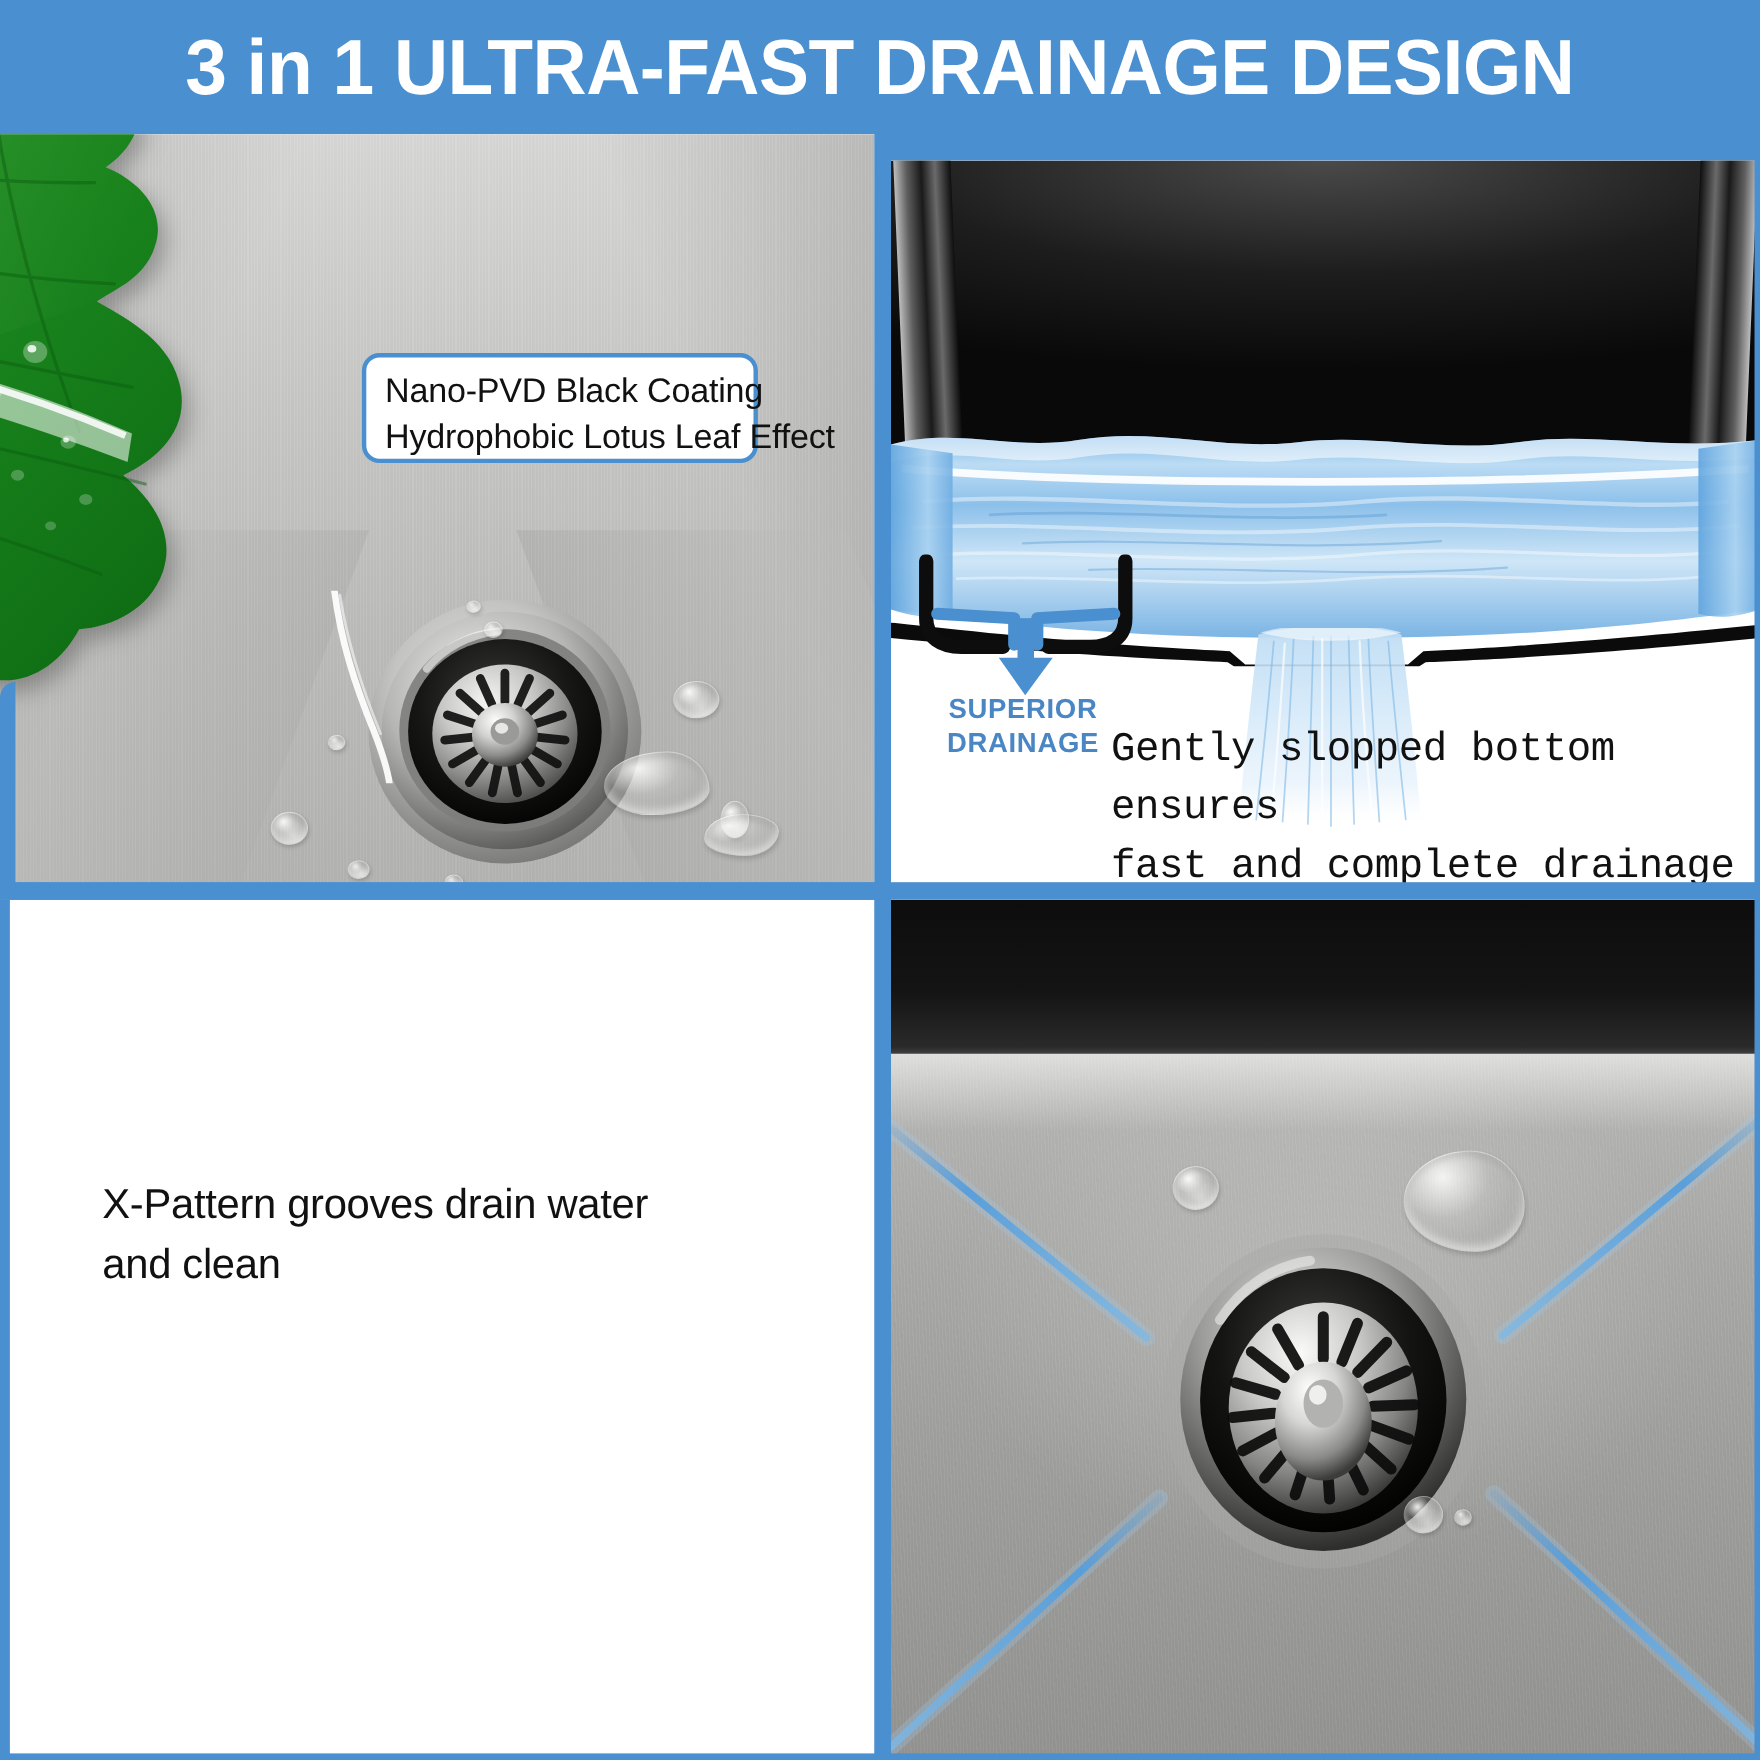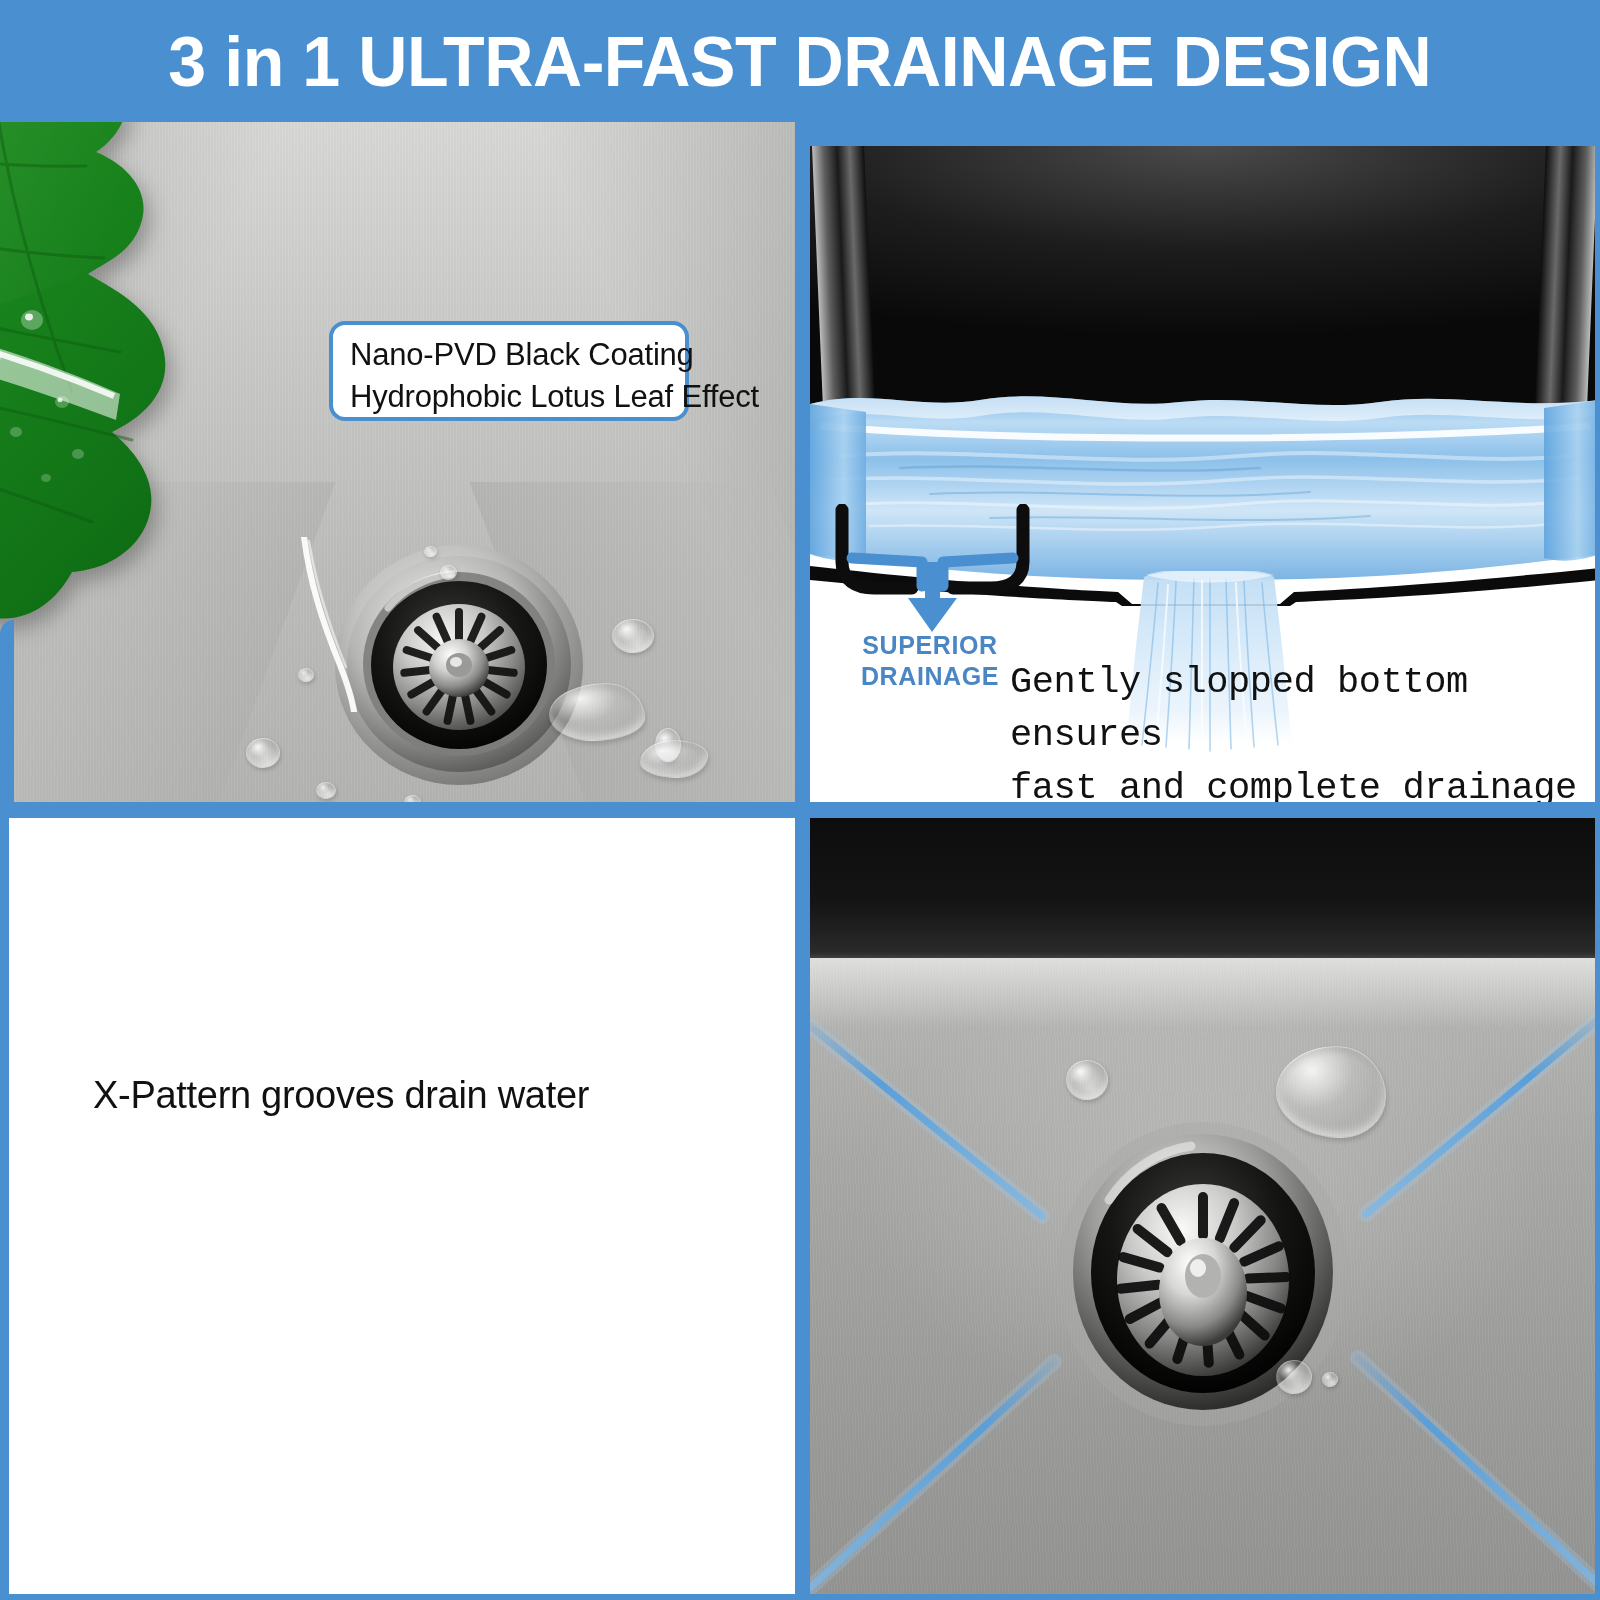--- a/index.html
+++ b/index.html
@@ -507,20 +507,21 @@
 
     <div class="tr-body">
       <div>Gently slopped bottom ensures</div>
       <div>fast and complete drainage</div>
     </div>
   </div>
 
   <div class="panel panel-bl">
     <div class="bl-body">
       <div>X-Pattern grooves drain water</div>
+      <div>and clean</div>
     </div>
   </div>
 
   <div class="panel panel-br">
     <div class="br-top"></div>
     <div class="br-basin"></div>
     <div class="br-sheen"></div>
 
     <div class="xgrooves">
       <svg viewBox="0 0 790 642" preserveAspectRatio="none">

